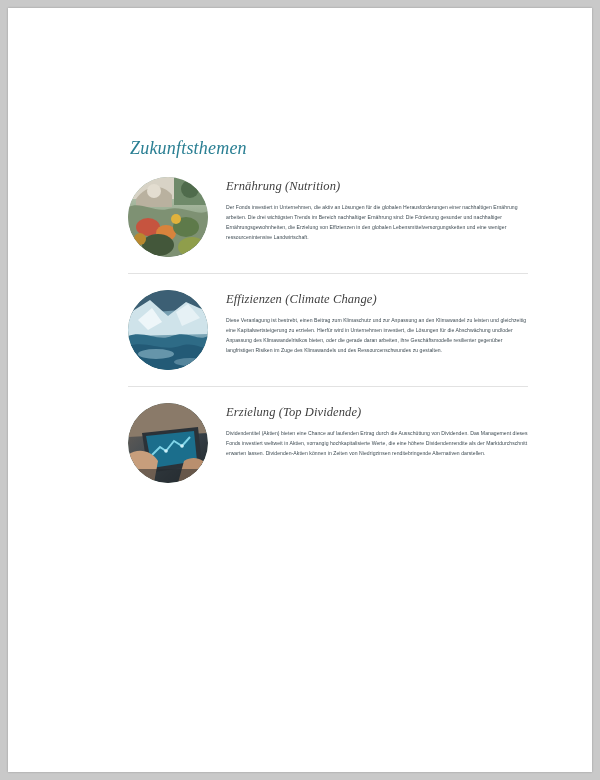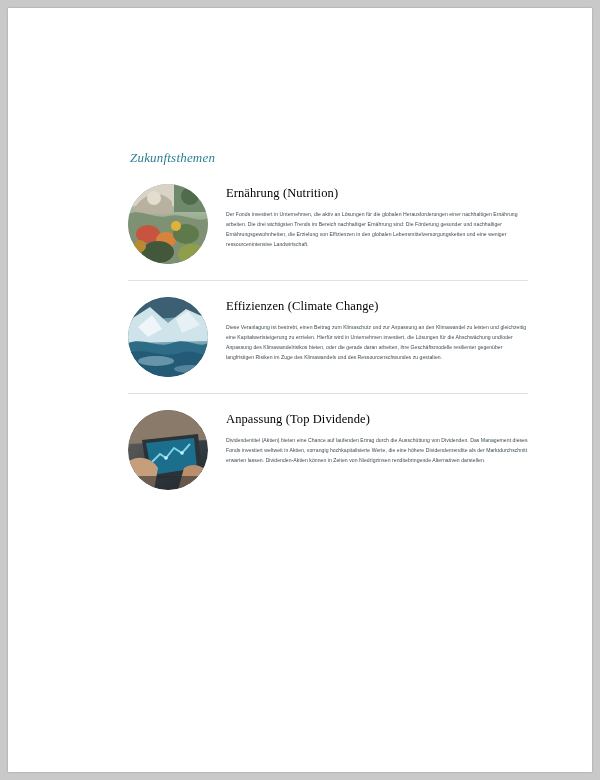--- a/index.html
+++ b/index.html
@@ -25,24 +25,24 @@
   }
   .content {
     position: absolute;
     left: 120px;
     top: 130px;
     width: 400px;
   }
   .section-title {
     font-family: "Liberation Serif", serif;
     font-style: italic;
-    font-size: 13px;
+    font-size: 18px;
     color: #2a7f93;
     letter-spacing: 0.2px;
-    margin: 12px 0 18px 2px;
+    margin: 0 0 18px 2px;
   }
   .item {
     position: relative;
     display: flex;
     align-items: flex-start;
     padding: 0 0 16px 0;
   }
   .item + .item {
     border-top: 1px solid #e2e2e2;
     padding-top: 16px;
@@ -64,22 +64,23 @@
     display: block;
     width: 80px;
     height: 80px;
   }
   .text-col {
     flex: 1 1 auto;
     padding-top: 2px;
   }
   .item-title {
     font-family: "Liberation Serif", serif;
+    font-style: italic;
     font-size: 12.5px;
-    color: #000000;
+    color: #404040;
     margin: 0 0 9px 0;
     letter-spacing: 0.1px;
   }
   .item-body {
     font-family: "Liberation Sans", sans-serif;
     font-size: 5.1px;
     line-height: 1.95;
     color: #3d4a52;
     margin: 0;
     text-align: left;
@@ -190,19 +191,19 @@
               <circle cx="38" cy="48" r="1.8" fill="#cdeff7"></circle>
               <circle cx="54" cy="43" r="1.8" fill="#cdeff7"></circle>
               <path d="M0 52 C10 44, 24 48, 30 58 L26 80 L0 80 Z" fill="#c79e7c"></path>
               <path d="M56 58 C66 52, 76 56, 80 64 L80 80 L50 80 Z" fill="#b98f6e"></path>
               <rect x="0" y="66" width="80" height="14" fill="#24292e" opacity="0.55"></rect>
             </g>
           </svg>
         </div>
       </div>
       <div class="text-col">
-        <div class="item-title">Anpassung (Top Dividende)</div>
+        <div class="item-title">Erzielung (Top Dividende)</div>
         <p class="item-body">Dividendentitel (Aktien) bieten eine Chance auf laufenden Ertrag durch die Ausschüttung von Dividenden. Das Management dieses Fonds investiert weltweit in Aktien, vorrangig hochkapitalisierte Werte, die eine höhere Dividendenrendite als der Marktdurchschnitt erwarten lassen. Dividenden-Aktien können in Zeiten von Niedrigzinsen renditebringende Alternativen darstellen.</p>
       </div>
     </div>
 
   </div>
 </div>
 
 </body></html>

